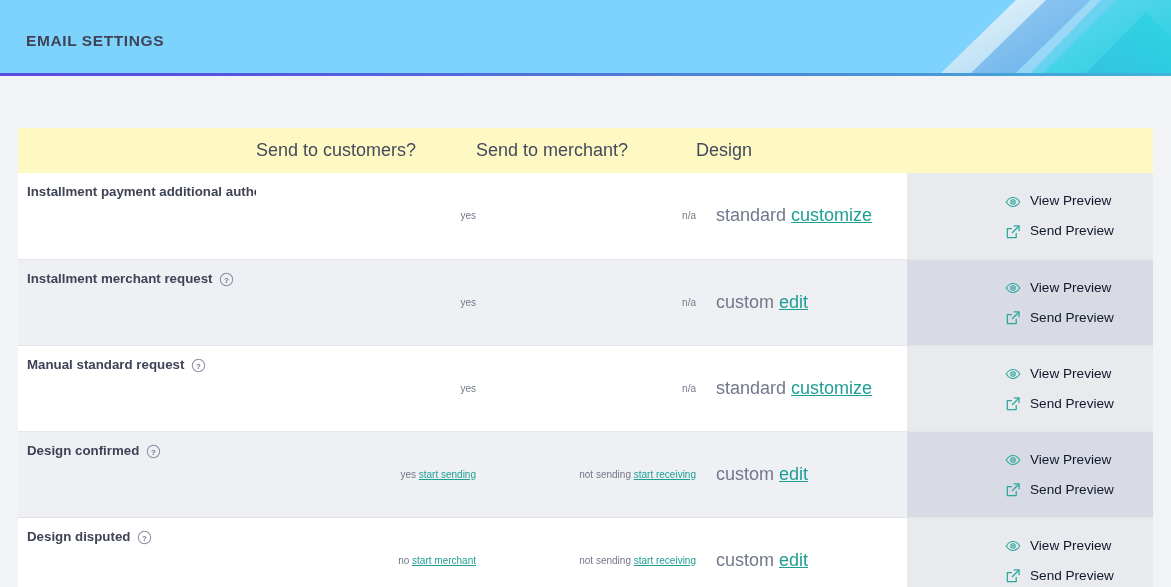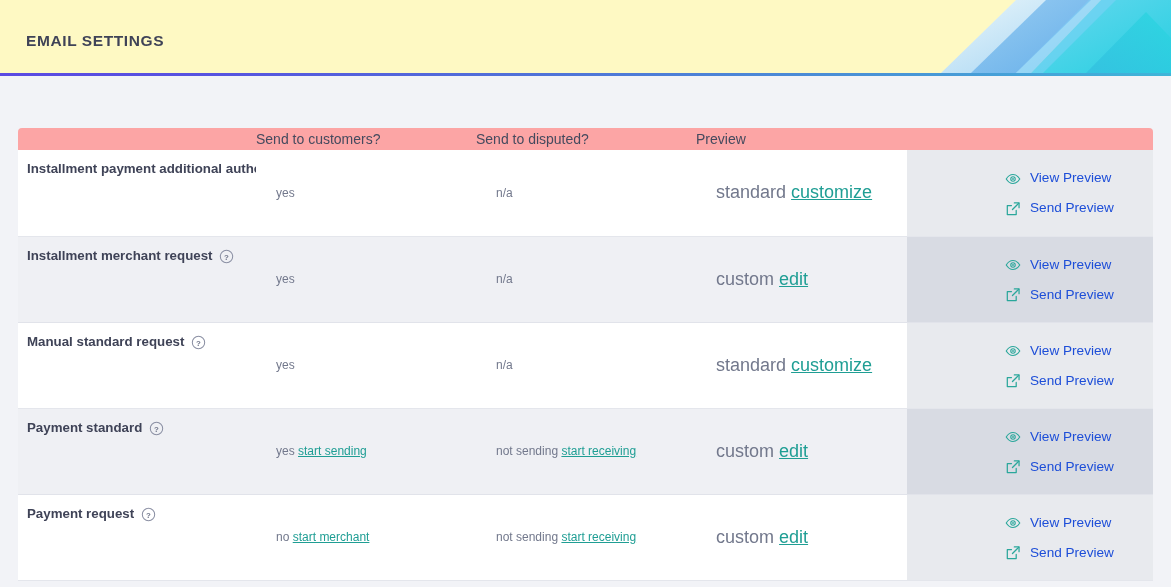--- a/index.html
+++ b/index.html
@@ -14,21 +14,21 @@
     background: #f2f3f7;
     font-family: "Liberation Sans", sans-serif;
     color: #4a4f63;
     -webkit-font-smoothing: antialiased;
   }
 
   
   .page-header {
     position: relative;
     height: 76px;
-    background: #fef9c3;
+    background: #7dd3fc;
     overflow: hidden;
   }
 
   .page-title {
     position: absolute;
     left: 26px;
     top: 32px;
     font-size: 15.5px;
     font-weight: bold;
     letter-spacing: 0.6px;
@@ -69,26 +69,26 @@
 
   .etable {
     width: 100%;
     border-collapse: collapse;
     table-layout: fixed;
     border-radius: 4px 4px 0 0;
     overflow: hidden;
   }
 
   .etable thead th {
-    background: #fca5a5;
+    background: #fef9c3;
     color: #454a5e;
-    font-size: 14px;
+    font-size: 18px;
     font-weight: normal;
     text-align: left;
-    height: 22px;
+    height: 45px;
     padding: 0 0 0 0;
     vertical-align: middle;
   }
 
   th.col-name   { width: 238px; }
   th.col-cust   { width: 220px; padding-left: 20px; }
   th.col-merch  { width: 220px; padding-left: 20px; }
   th.col-design { width: 211px; padding-left: 20px; }
   th.col-act    { width: 246px; }
 
@@ -128,24 +128,25 @@
   .help-icon {
     display: inline-block;
     width: 15px;
     height: 15px;
     flex: 0 0 15px;
     position: relative;
     top: 1px;
   }
 
   .cell-value {
-    font-size: 12px;
+    font-size: 10px;
     color: #72788c;
     padding-left: 20px;
     white-space: nowrap;
+    text-align: right;
   }
 
   .cell-value .lnk,
   .cell-design .lnk {
     color: #1f9e94;
     text-decoration: underline;
     cursor: pointer;
   }
 
   .cell-design {
@@ -163,21 +164,21 @@
     flex-direction: column;
     gap: 14px;
     padding-left: 98px;
   }
 
   .act-item {
     display: flex;
     align-items: center;
     gap: 9px;
     font-size: 13.6px;
-    color: #1d4ed8;
+    color: #0f172a;
     cursor: pointer;
     white-space: nowrap;
   }
 
   .act-icon {
     width: 16px;
     height: 16px;
     flex: 0 0 16px;
     display: inline-block;
     position: relative;
@@ -220,22 +221,22 @@
 
   <div class="header-rule"></div>
 </div>
 
 <div class="table-wrap">
   <table class="etable">
     <thead>
       <tr>
         <th class="col-name"></th>
         <th class="col-cust">Send to customers?</th>
-        <th class="col-merch">Send to disputed?</th>
-        <th class="col-design">Preview</th>
+        <th class="col-merch">Send to merchant?</th>
+        <th class="col-design">Design</th>
         <th class="col-act"></th>
       </tr>
     </thead>
     <tbody id="tbody">
         <tr class="row-odd">
           <td class="cell-name">
             <span class="row-title">
               <span>Installment payment additional authentication request</span>
               <span class="help-icon"><svg width="15" height="15" viewBox="0 0 16 16" xmlns="http://www.w3.org/2000/svg">
                   <circle cx="8" cy="8" r="6.6" fill="none" stroke="#8a8fa3" stroke-width="1.1"></circle>
@@ -331,21 +332,21 @@
                     <path d="M12.6 10.6 V15.2 H2.6 V5.2 H7.3" fill="none" stroke="#2aa79b" stroke-width="1.4" stroke-linecap="round" stroke-linejoin="round"></path>
                   </svg></span>
                 <span>Send Preview</span>
               </span>
             </div>
           </td>
         </tr>
         <tr class="row-even">
           <td class="cell-name">
             <span class="row-title">
-              <span>Payment standard</span>
+              <span>Design confirmed</span>
               <span class="help-icon"><svg width="15" height="15" viewBox="0 0 16 16" xmlns="http://www.w3.org/2000/svg">
                   <circle cx="8" cy="8" r="6.6" fill="none" stroke="#8a8fa3" stroke-width="1.1"></circle>
                   <text x="8" y="11.4" font-family="Liberation Sans, sans-serif" font-size="8.4" fill="#6f7589" text-anchor="middle">?</text>
                 </svg></span>
             </span>
           </td>
           <td class="cell-value"><span>yes</span> <span class="lnk">start sending</span></td>
           <td class="cell-value"><span>not sending</span> <span class="lnk">start receiving</span></td>
           <td class="cell-design"><span>custom</span> <span class="lnk">edit</span></td>
           <td class="cell-actions">
@@ -365,21 +366,21 @@
                     <path d="M12.6 10.6 V15.2 H2.6 V5.2 H7.3" fill="none" stroke="#2aa79b" stroke-width="1.4" stroke-linecap="round" stroke-linejoin="round"></path>
                   </svg></span>
                 <span>Send Preview</span>
               </span>
             </div>
           </td>
         </tr>
         <tr class="row-odd">
           <td class="cell-name">
             <span class="row-title">
-              <span>Payment request</span>
+              <span>Design disputed</span>
               <span class="help-icon"><svg width="15" height="15" viewBox="0 0 16 16" xmlns="http://www.w3.org/2000/svg">
                   <circle cx="8" cy="8" r="6.6" fill="none" stroke="#8a8fa3" stroke-width="1.1"></circle>
                   <text x="8" y="11.4" font-family="Liberation Sans, sans-serif" font-size="8.4" fill="#6f7589" text-anchor="middle">?</text>
                 </svg></span>
             </span>
           </td>
           <td class="cell-value"><span>no</span> <span class="lnk">start merchant</span></td>
           <td class="cell-value"><span>not sending</span> <span class="lnk">start receiving</span></td>
           <td class="cell-design"><span>custom</span> <span class="lnk">edit</span></td>
           <td class="cell-actions">

